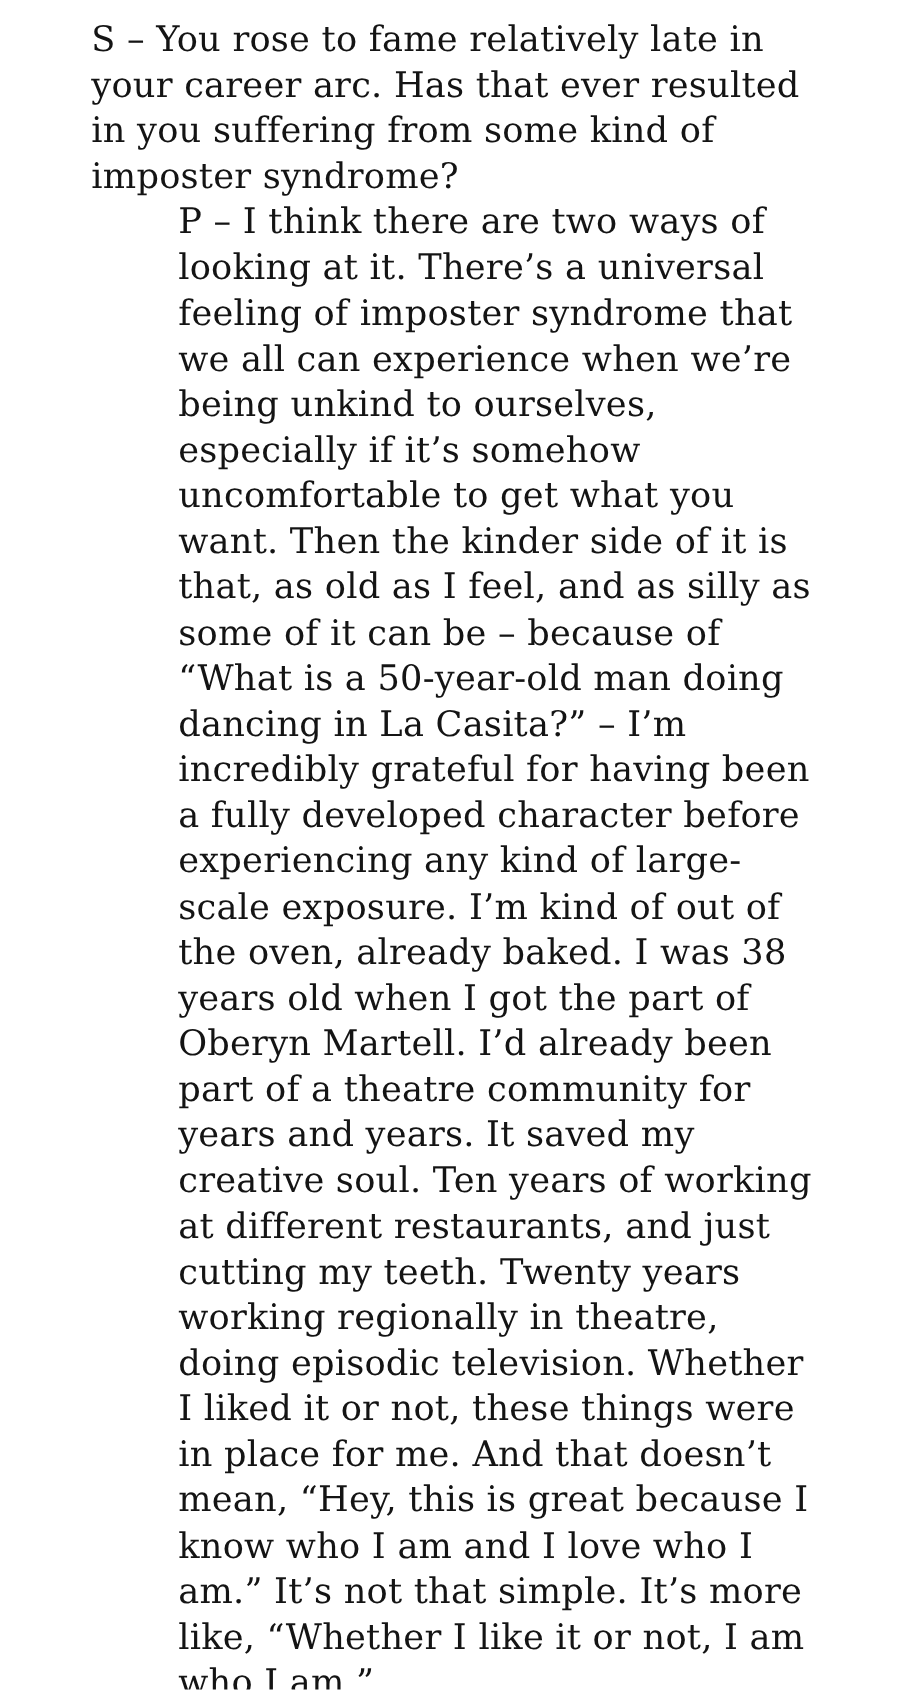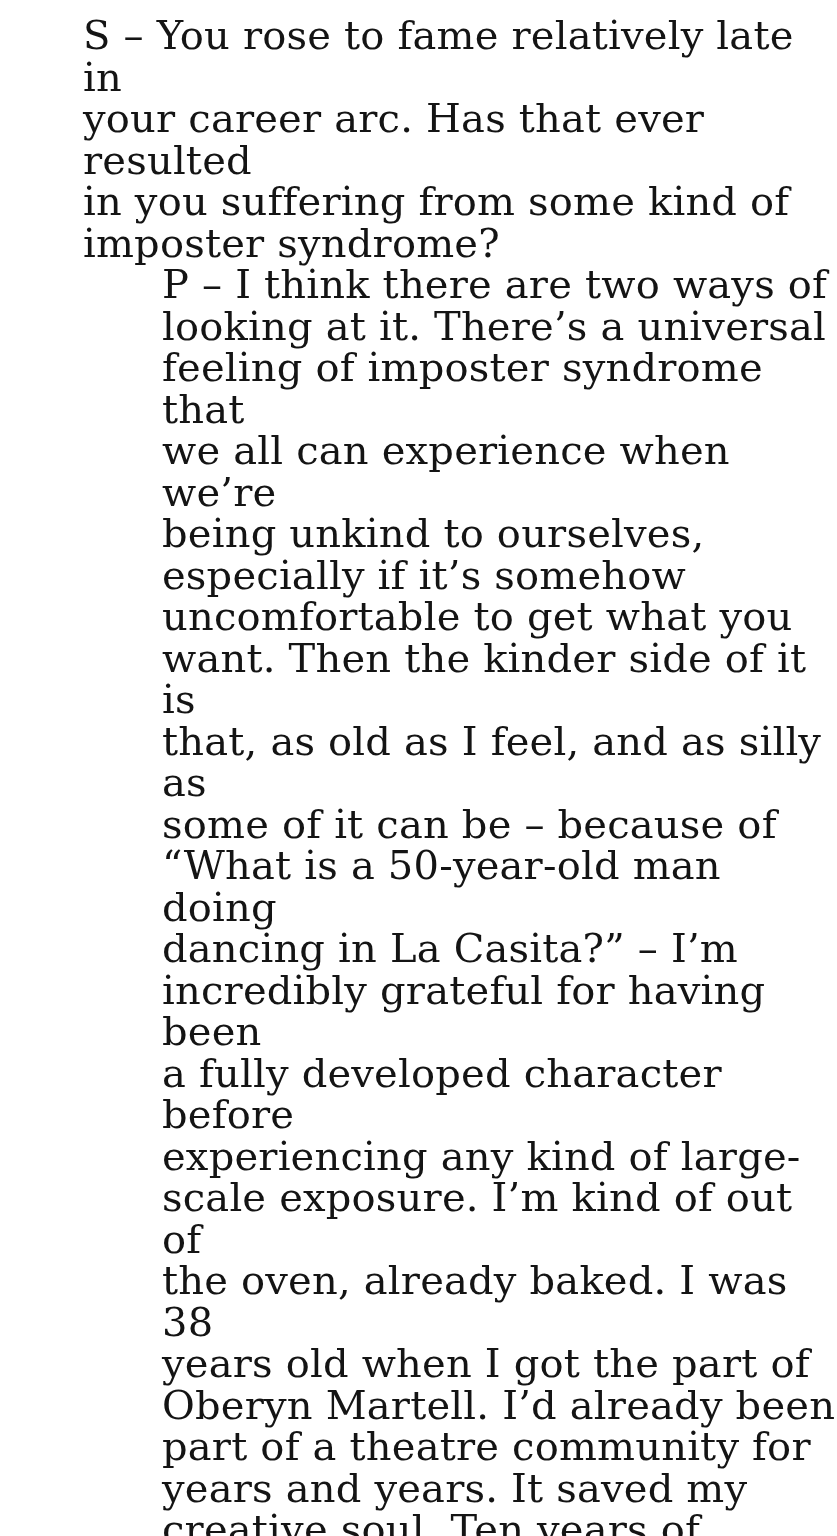--- a/index.html
+++ b/index.html
@@ -15,21 +15,21 @@
     color: #141414;
   }
   .page {
     box-sizing: border-box;
     width: 837px;
     height: 1536px;
     padding: 15px 0 0 83px;
   }
   .qa-text {
     margin: 0;
-    font-size: 40px;
+    font-size: 32px;
     line-height: 41.5px;
     font-weight: 500;
     letter-spacing: 0.2px;
     white-space: pre-line; 
   }
   .question {
     margin-left: 0;
   }
   .answer {
     margin-left: 79px; 

